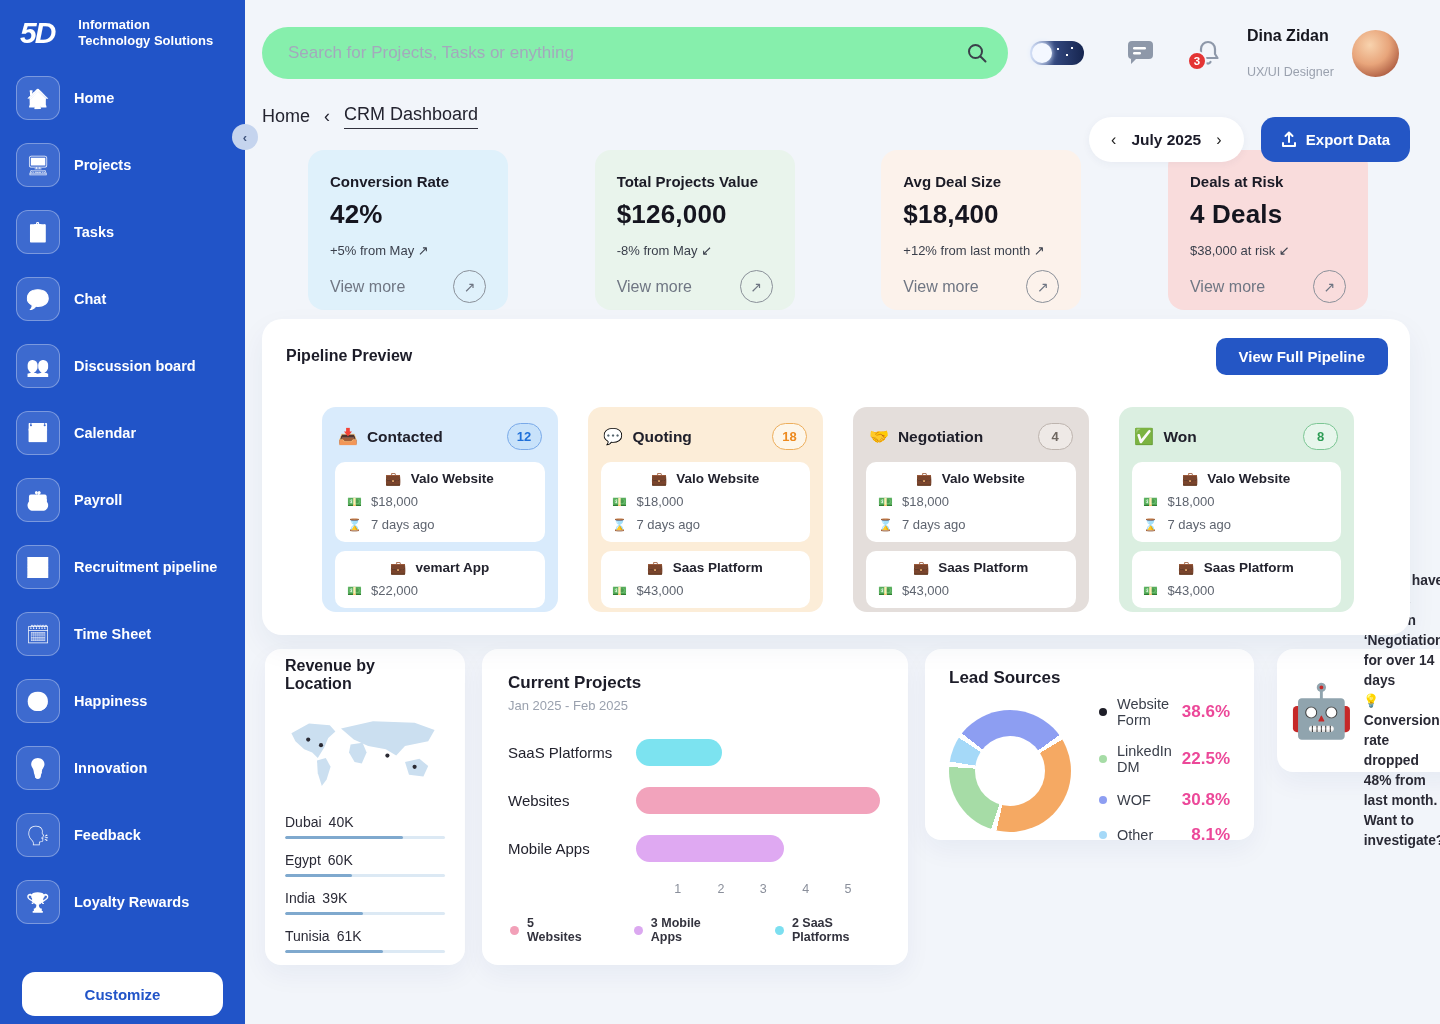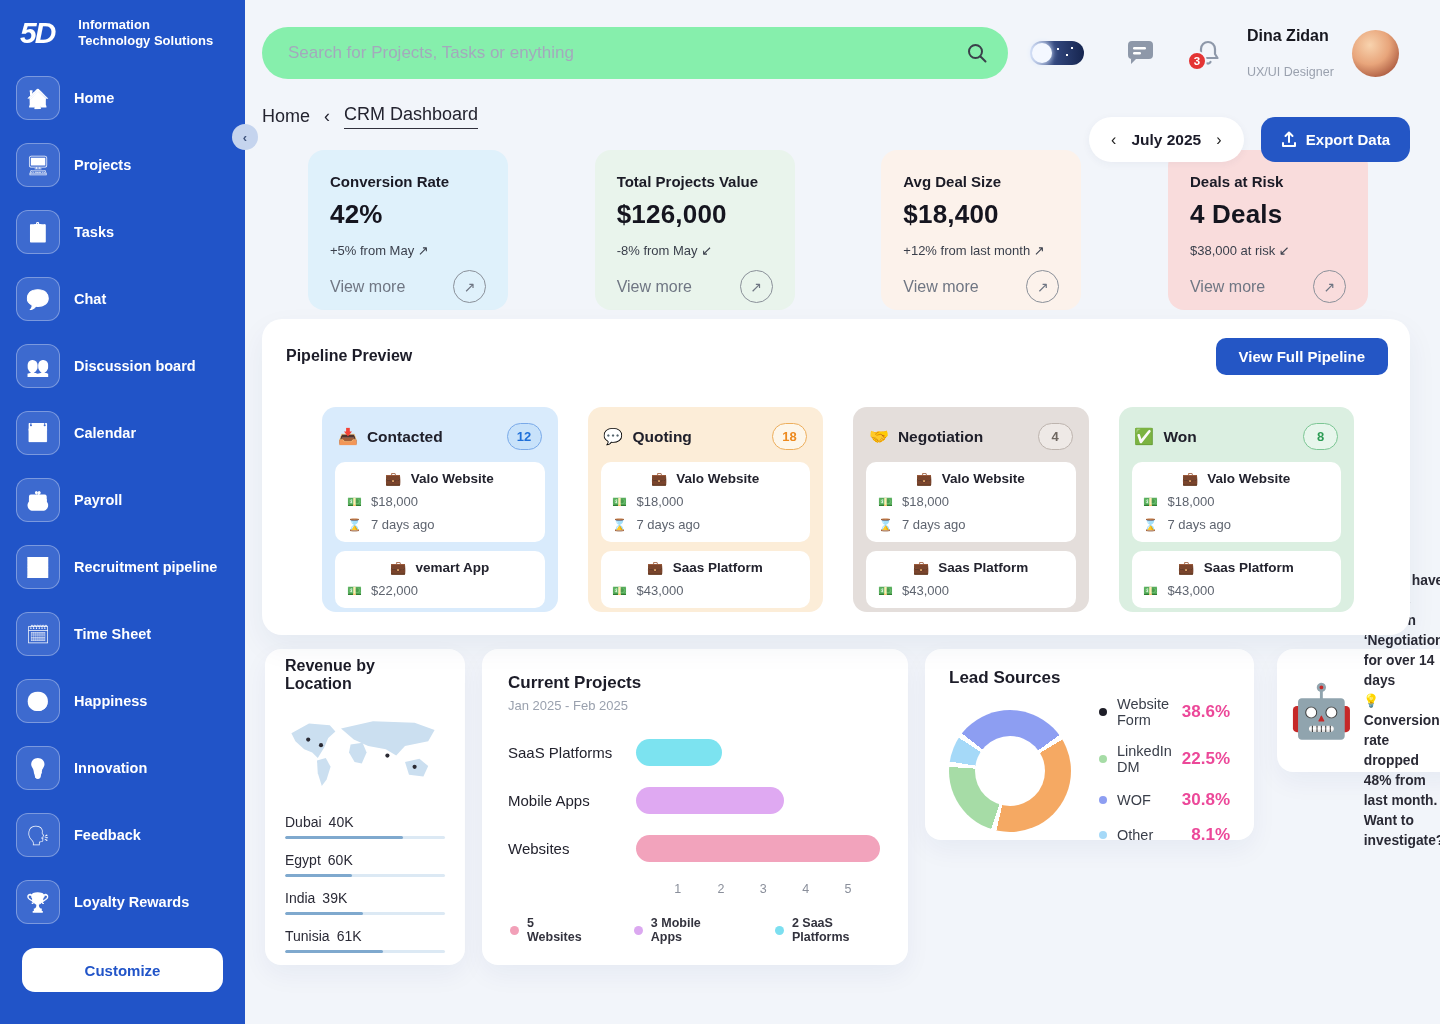--- a/index.html
+++ b/index.html
@@ -9,21 +9,21 @@
   
   .sidebar { position:absolute; left:0; top:0; width:245px; height:1024px; background:#2154C8; padding:14px 16px; z-index:2; }
   .brand { display:flex; align-items:center; gap:24px; padding:2px 4px 0 4px; }
   .logo-mark { font-size:30px; font-weight:900; color:#fff; letter-spacing:-2px; font-style:italic; }
   .brand-name { color:#fff; font-size:13px; font-weight:700; line-height:1.25; }
   .nav { margin-top:26px; }
   .nav-item { display:flex; align-items:center; gap:14px; height:44px; margin-bottom:23px; cursor:pointer; }
   .icon-tile { width:44px; height:44px; border-radius:12px; background:rgba(255,255,255,.13); border:1px solid rgba(255,255,255,.32); display:flex; align-items:center; justify-content:center; flex:0 0 auto; }
   .icon-tile span { font-size:19px; filter:brightness(0) invert(1); }
   .nav-label { color:#fff; font-size:14.5px; font-weight:600; }
-  .customize-btn { position:absolute; left:22px; right:22px; bottom:32px; height:44px; border:none; border-radius:13px; background:#fff; color:#2154C8; font-family:inherit; font-size:15px; font-weight:700; cursor:pointer; }
+  .customize-btn { position:absolute; left:22px; right:22px; bottom:8px; height:44px; border:none; border-radius:13px; background:#fff; color:#2154C8; font-family:inherit; font-size:15px; font-weight:700; cursor:pointer; }
   .collapse-btn { position:absolute; left:232px; top:124px; width:26px; height:26px; border-radius:50%; background:#C5D4EE; color:#41557E; display:flex; align-items:center; justify-content:center; font-size:13px; font-weight:700; z-index:3; cursor:pointer; }
 
   
   .main { position:absolute; left:245px; top:0; right:0; bottom:0; background:#F2F5FA; }
 
   .topbar { display:flex; align-items:center; padding:27px 0 0 17px; }
   .search { width:746px; height:52px; background:#86efac; border-radius:26px; display:flex; align-items:center; padding:0 20px 0 26px; }
   .search input { flex:1; border:none; outline:none; background:transparent; font-family:inherit; font-size:17px; color:#3A3F4A; }
   .search input::placeholder { color:#A3A9BC; }
   .toggle { margin-left:22px; width:54px; height:24px; border-radius:12px; background:linear-gradient(90deg,#D8E2F5 0%,#33487F 45%,#16254F 100%); position:relative; cursor:pointer; flex:0 0 auto; }
@@ -517,29 +517,29 @@
       <div class="card-title" style="font-size:17px;">Current Projects</div>
       <div class="sub">Jan 2025 - Feb 2025</div>
       <div class="bars">
           <div class="bar-row">
     <span class="bar-label">SaaS Platforms</span>
     <div class="bar-area">
               <div class="hbar" style="width: 35%; background: rgb(124, 227, 240);"></div>
             </div>
   </div>
           <div class="bar-row">
+    <span class="bar-label">Websites</span>
+    <div class="bar-area">
+              <div class="hbar" style="width: 99%; background: rgb(242, 163, 188);"></div>
+            </div>
+  </div>
+          <div class="bar-row">
     <span class="bar-label">Mobile Apps</span>
     <div class="bar-area">
               <div class="hbar" style="width: 60%; background: rgb(223, 169, 242);"></div>
-            </div>
-  </div>
-          <div class="bar-row">
-    <span class="bar-label">Websites</span>
-    <div class="bar-area">
-              <div class="hbar" style="width: 99%; background: rgb(242, 163, 188);"></div>
             </div>
   </div>
         </div>
       <div class="axis">
           <span class="tick" style="left: 17%;">1</span>
           <span class="tick" style="left: 34.5%;">2</span>
           <span class="tick" style="left: 51.7%;">3</span>
           <span class="tick" style="left: 69%;">4</span>
           <span class="tick" style="left: 86.2%;">5</span>
         </div>

